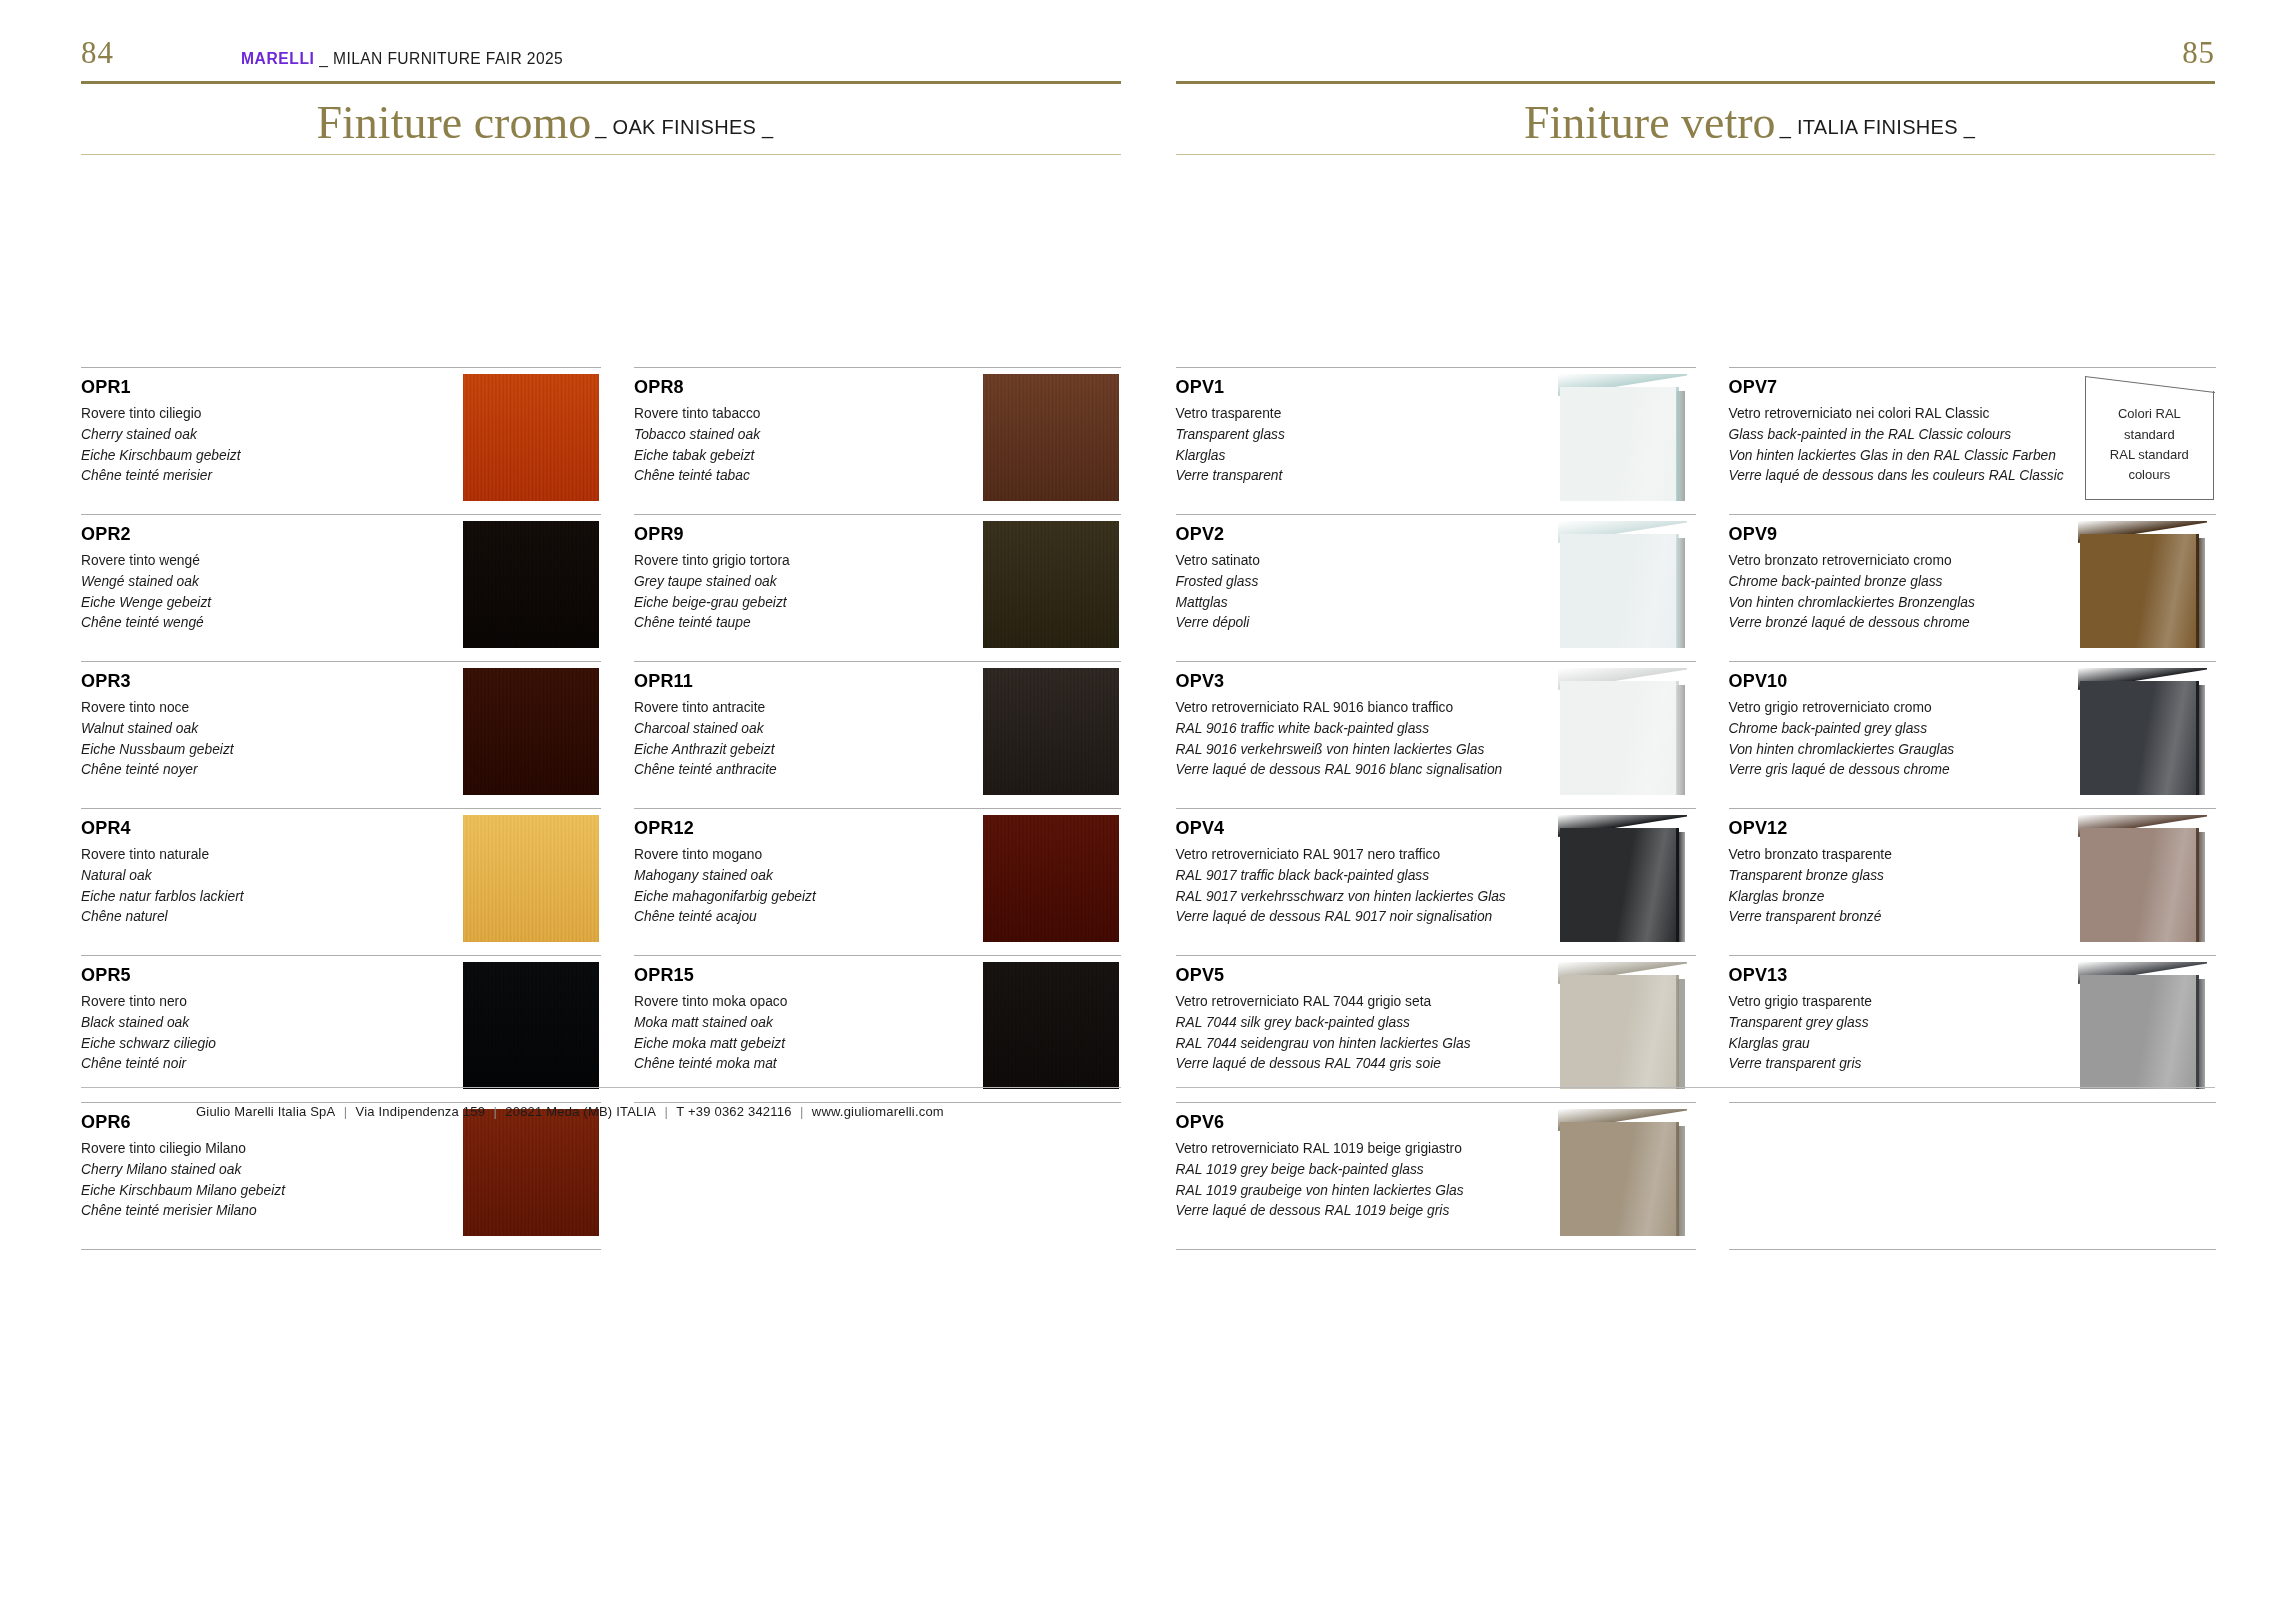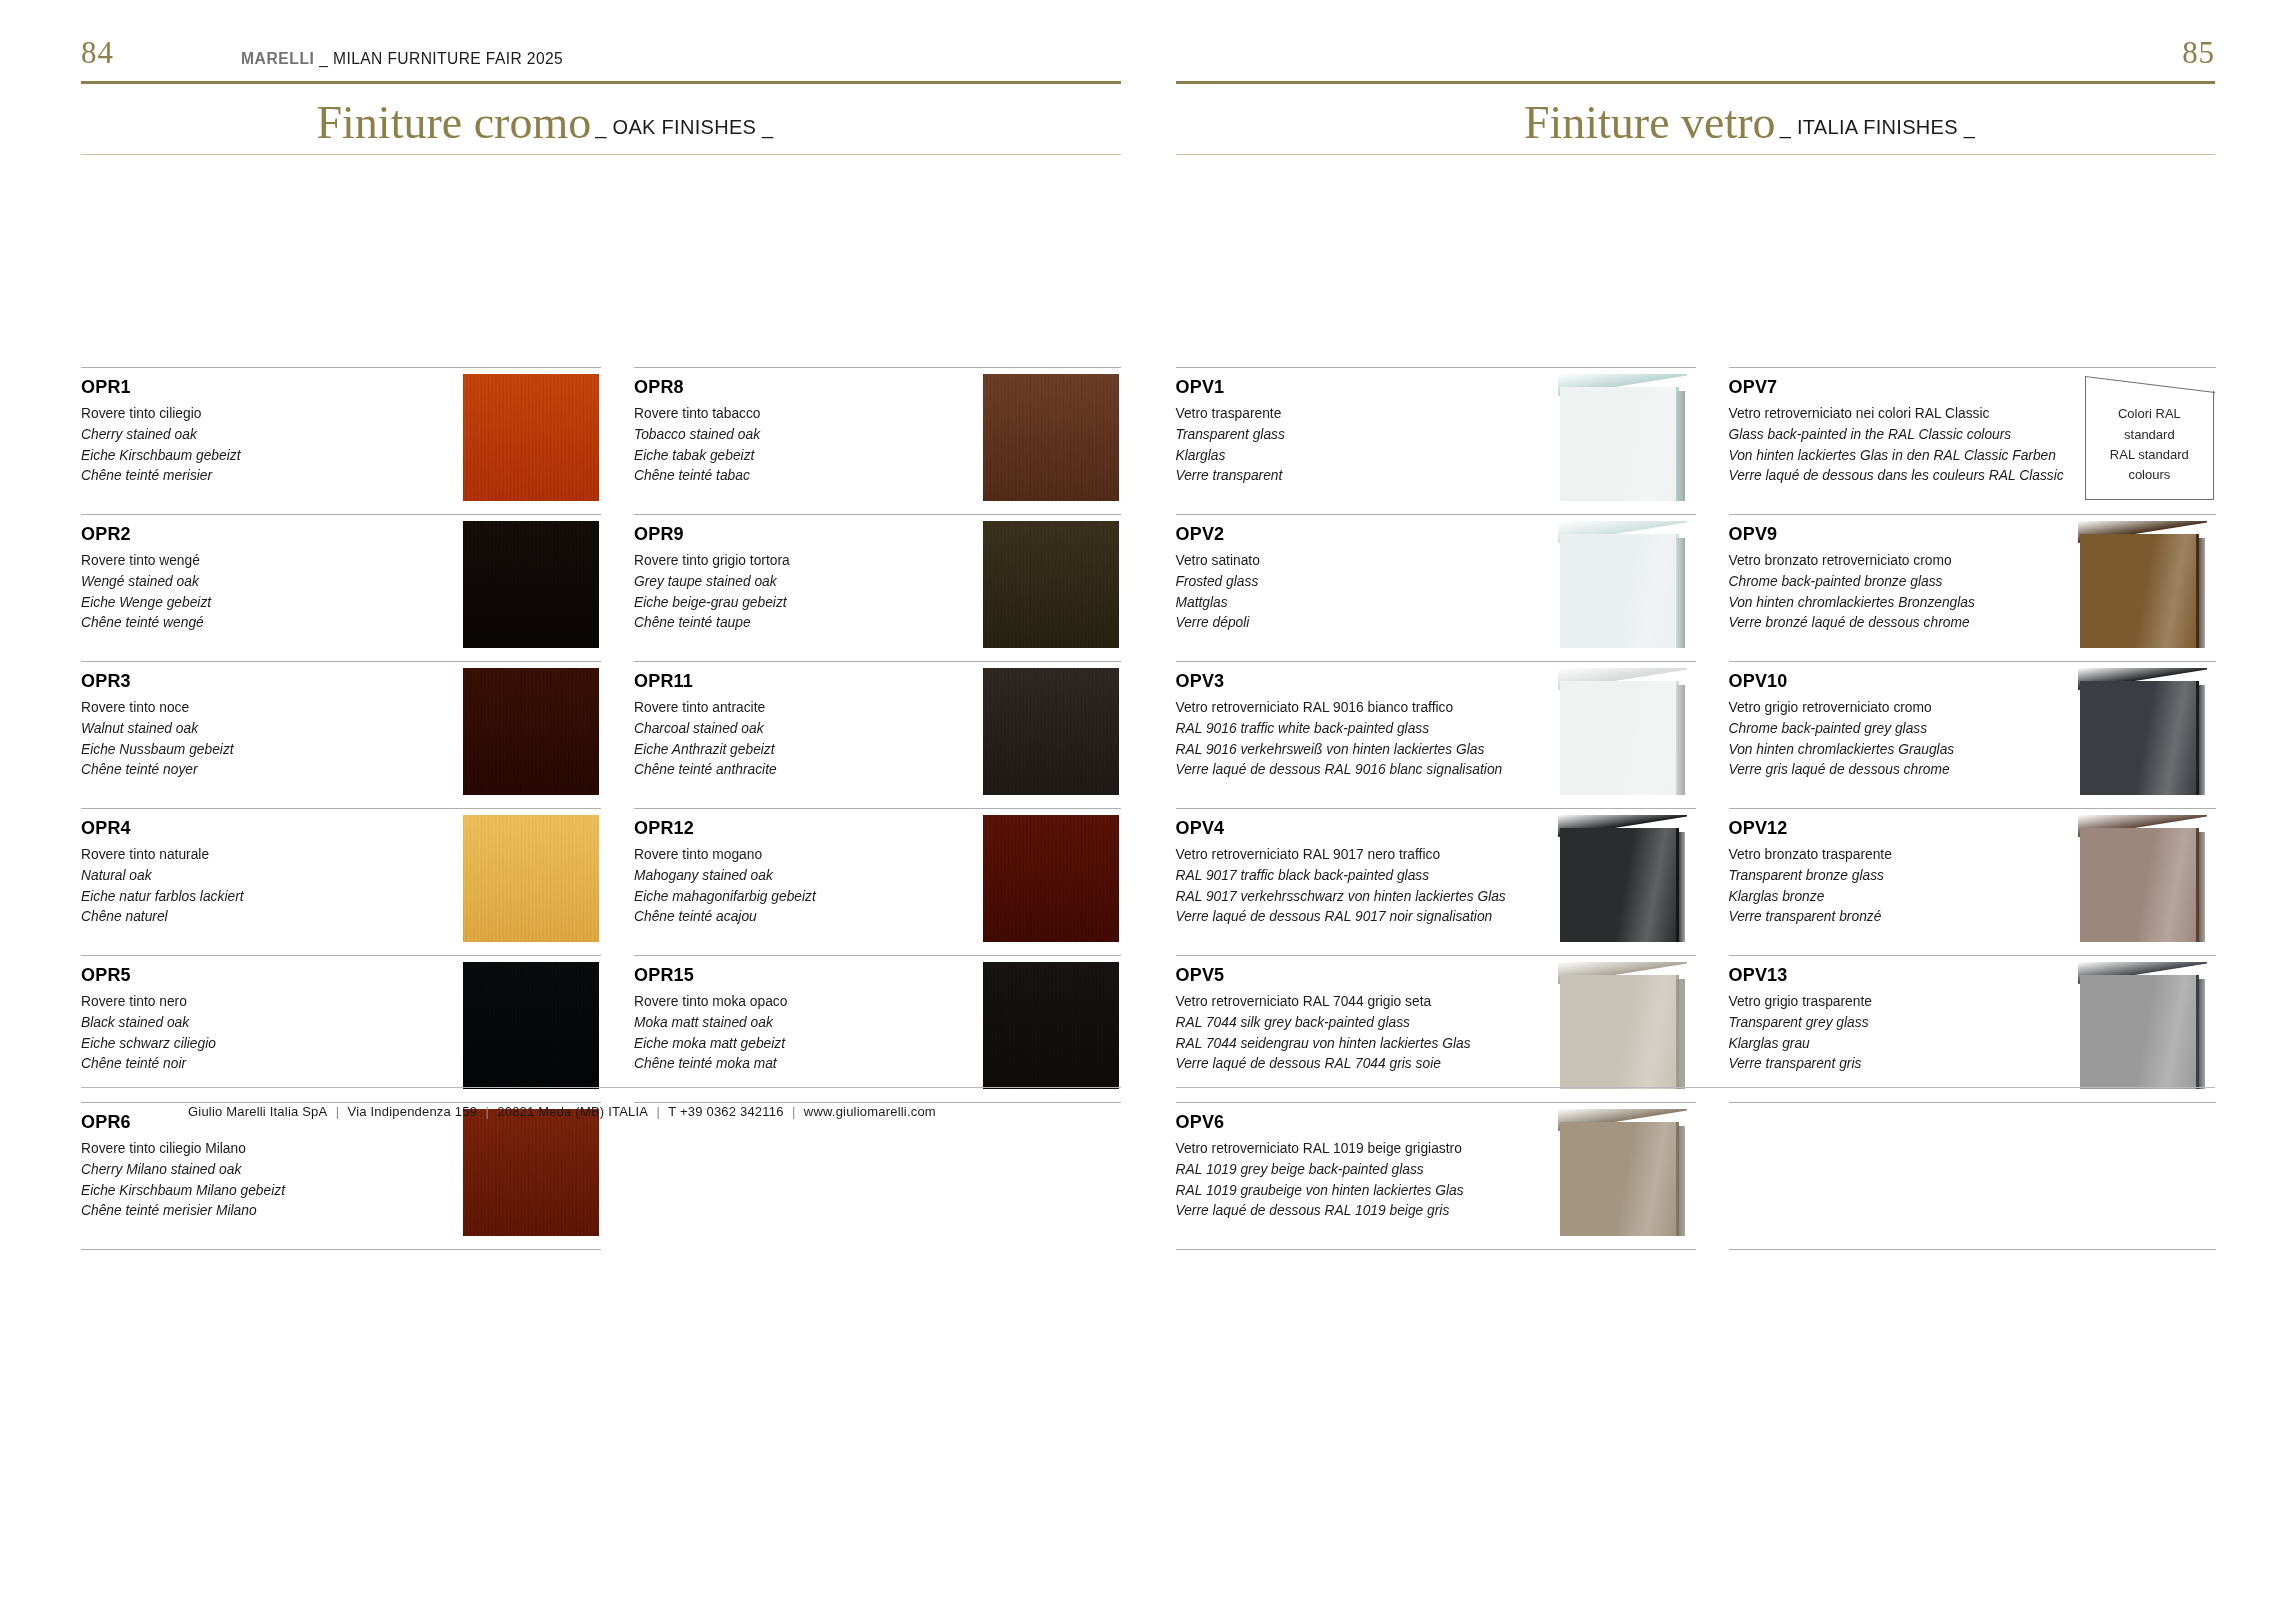--- a/index.html
+++ b/index.html
@@ -18,21 +18,21 @@
     position:absolute;top:35px;
     font-family:"Liberation Serif", serif;
     font-size:31px;color:#8d7f4a;letter-spacing:0.9px;
   }
   .folio.left{left:81px;}
   .folio.right{right:81px;}
   .runhead{
     position:absolute;top:50px;left:241px;
     font-size:15.6px;letter-spacing:0.4px;color:#1b1b1b;white-space:nowrap;
   }
-  .runhead .brand{font-weight:bold;color:#737373;letter-spacing:0.6px;}
+  .runhead .brand{font-weight:bold;color:#6d28d9;letter-spacing:0.6px;}
   .runhead .sep{color:#1b1b1b;font-weight:400;}
   .rule-gold{
     position:absolute;height:2.8px;background:#8d7f4a;top:81px;
   }
   .page.left .rule-gold{left:81px;right:27.5px;}
   .page.right .rule-gold{left:27.5px;right:81px;}
 
   
   .sec-title{position:absolute;top:96px;width:100%;text-align:center;}
   .page.left .sec-title{left:-29px;}
@@ -118,21 +118,21 @@
   }
 
   
   .foot-rule{position:absolute;bottom:79px;height:0.9px;background:#b9b9b9;}
   .page.left .foot-rule{left:81px;right:27.5px;}
   .page.right .foot-rule{left:27.5px;right:81px;}
   .footer{
     position:absolute;bottom:48px;font-size:13px;color:#1b1b1b;
     letter-spacing:0.2px;white-space:nowrap;
   }
-  .page.left .footer{left:188px;text-align:center;}
+  .page.left .footer{left:196px;text-align:center;}
   .footer .bar{color:#8c8c8c;padding:0 8.3px;}
   .gutter{position:absolute;left:1148px;top:0;width:0.9px;height:1624px;background:#ffffff;}
 </style>
 </head>
 <body>
 
 <div class="spread">
 
   <div class="page left">
 

